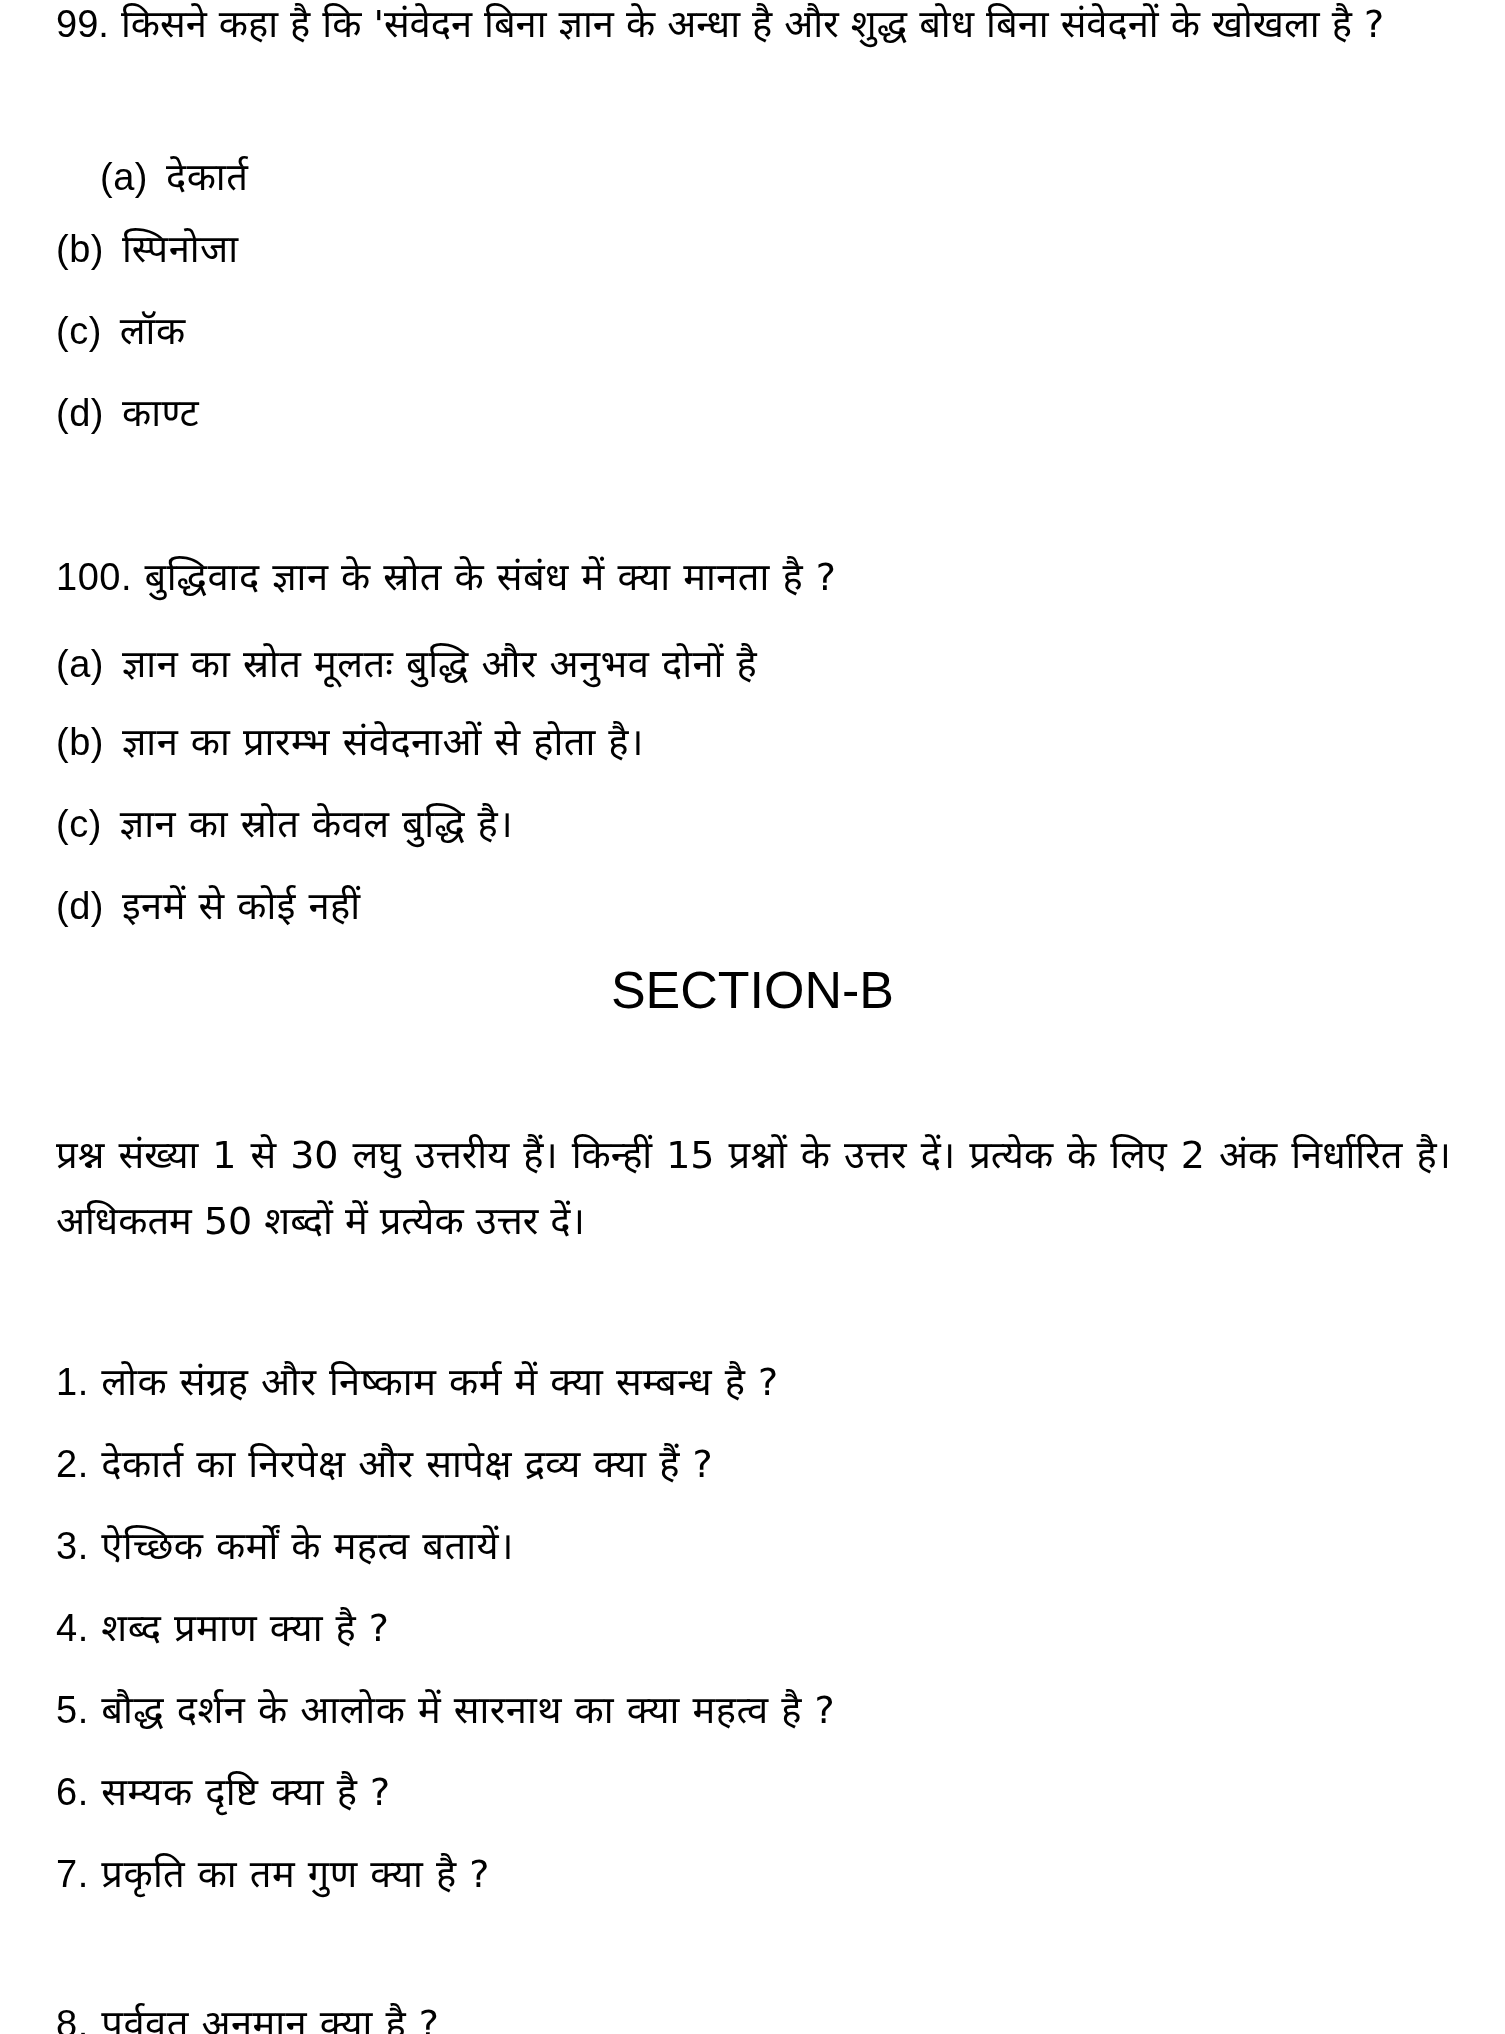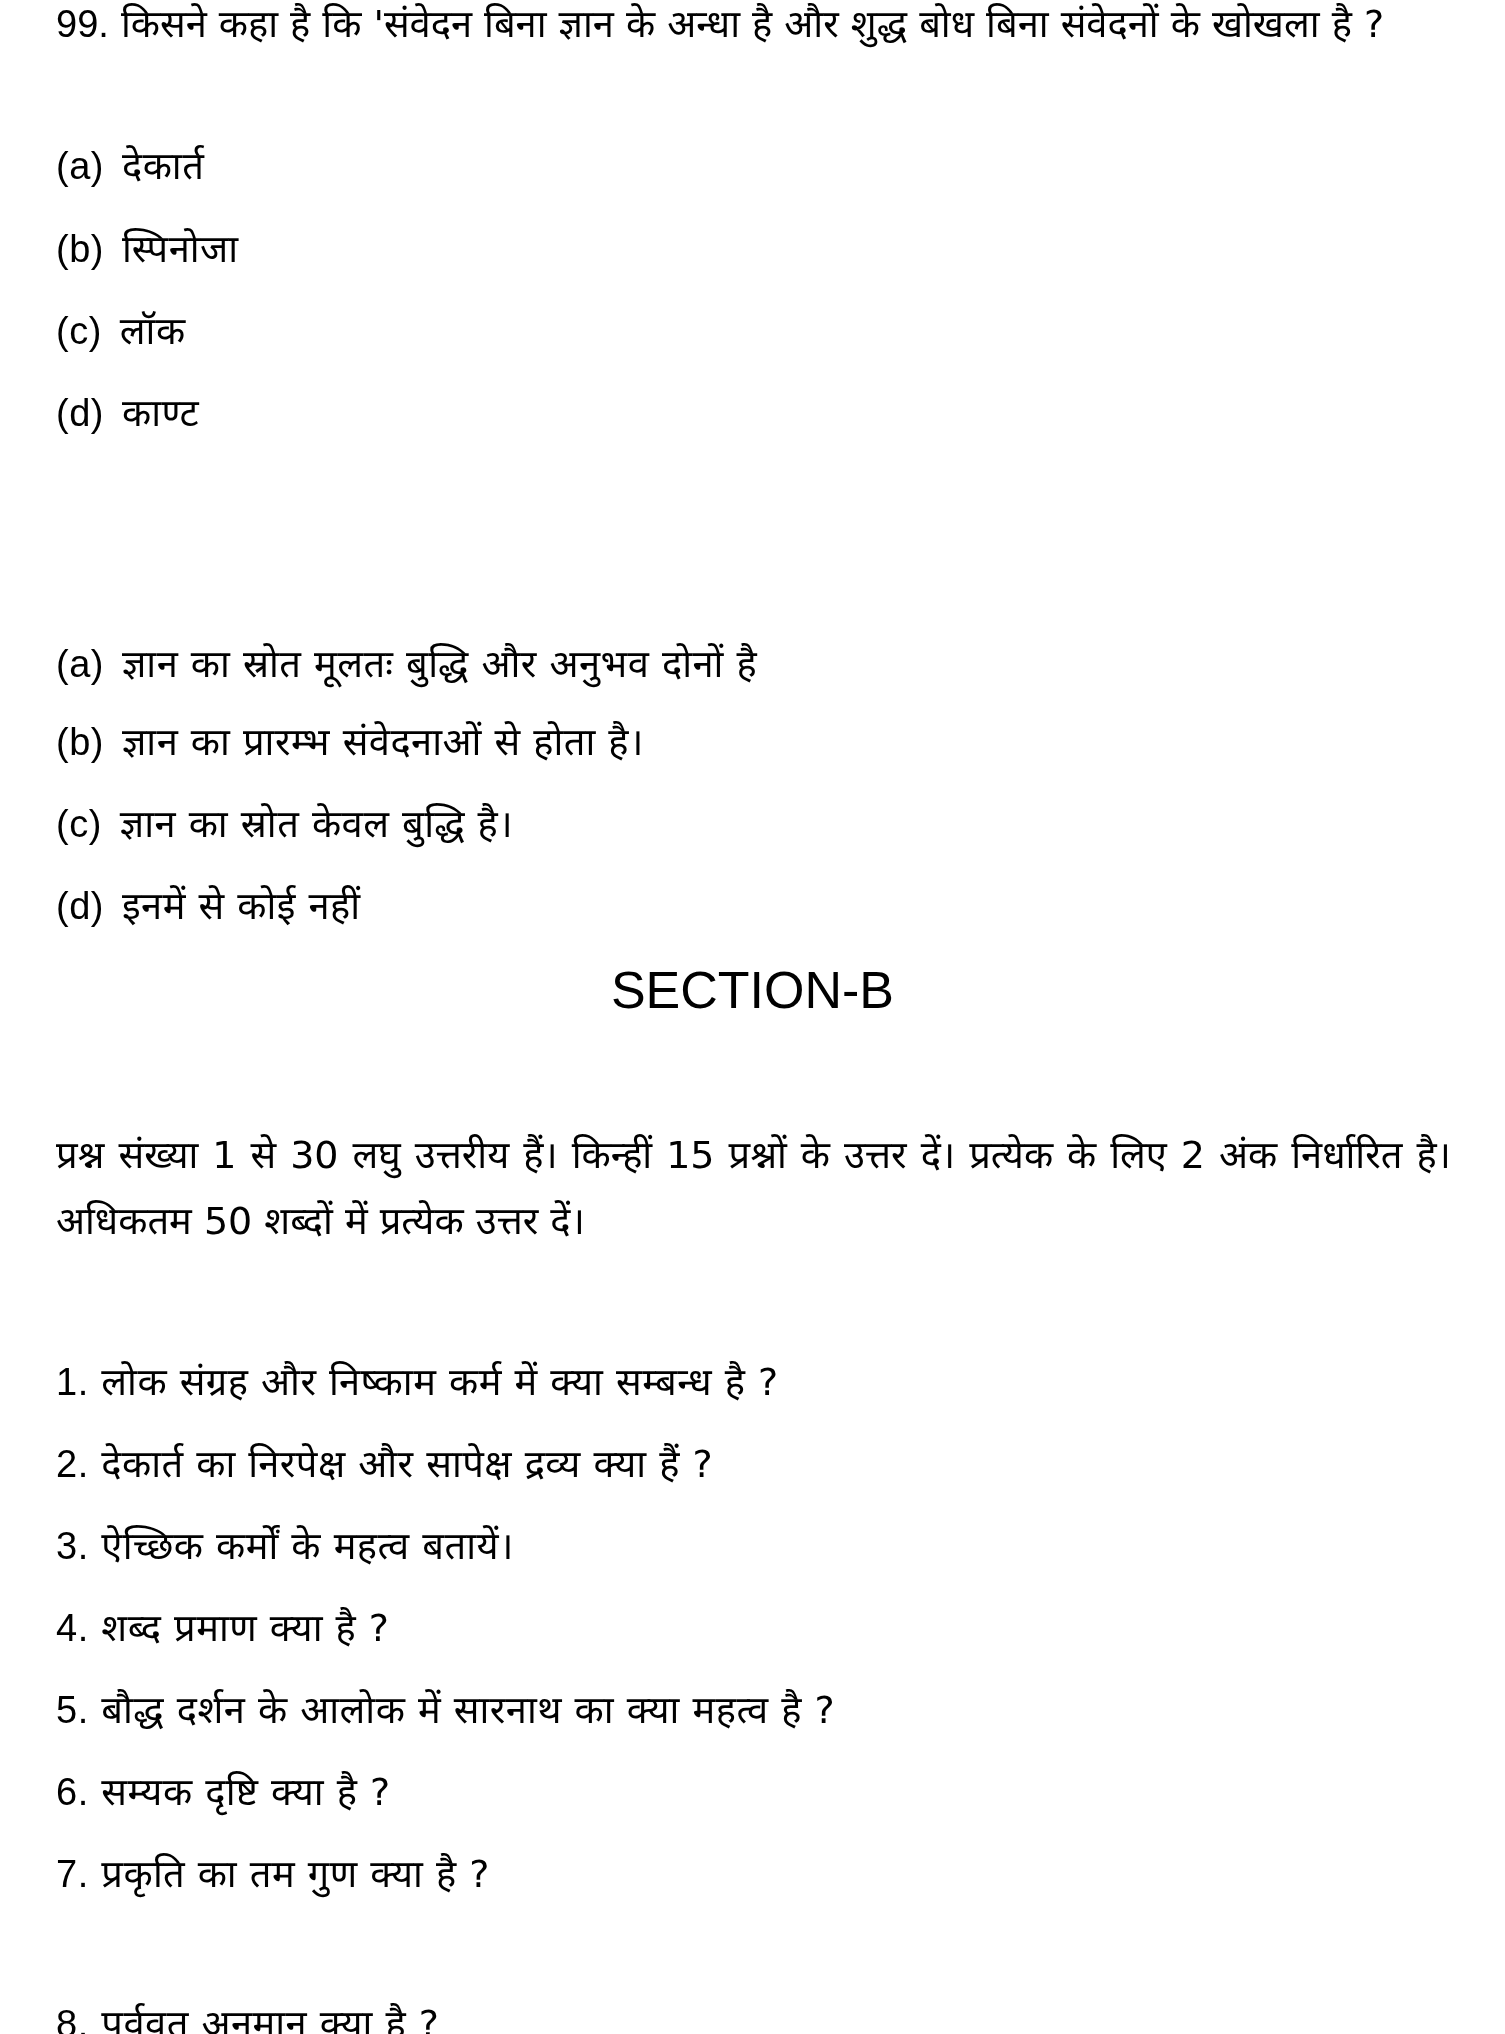--- a/index.html
+++ b/index.html
@@ -69,33 +69,37 @@
 </head>
 <body>
 
 <div class="page">
 
   <div class="q-text-wrap" style="top:-8px;">
     <span class="latin">99.</span>
     <span>किसने कहा है कि 'संवेदन बिना ज्ञान के अन्धा है और शुद्ध बोध बिना संवेदनों के खोखला है ?</span>
   </div>
 
-  <div class="line" style="top:142px;">
+  <div class="line" style="top:153px;margin-left:44px;">
     <span class="opt-label latin">(a)</span><span>देकार्त</span>
   </div>
   <div class="line" style="top:225px;">
     <span class="opt-label latin">(b)</span><span>स्पिनोजा</span>
   </div>
   <div class="line" style="top:307px;">
     <span class="opt-label latin">(c)</span><span>लॉक</span>
   </div>
   <div class="line" style="top:389px;">
     <span class="opt-label latin">(d)</span><span>काण्ट</span>
   </div>
 
+  <div class="line" style="top:553px;">
+    <span class="latin">100.</span>
+    <span>बुद्धिवाद ज्ञान के स्रोत के संबंध में क्या मानता है ?</span>
+  </div>
 
   <div class="line" style="top:640px;">
     <span class="opt-label latin">(a)</span><span>ज्ञान का स्रोत मूलतः बुद्धि और अनुभव दोनों है</span>
   </div>
   <div class="line" style="top:718px;">
     <span class="opt-label latin">(b)</span><span>ज्ञान का प्रारम्भ संवेदनाओं से होता है।</span>
   </div>
   <div class="line" style="top:800px;">
     <span class="opt-label latin">(c)</span><span>ज्ञान का स्रोत केवल बुद्धि है।</span>
   </div>

